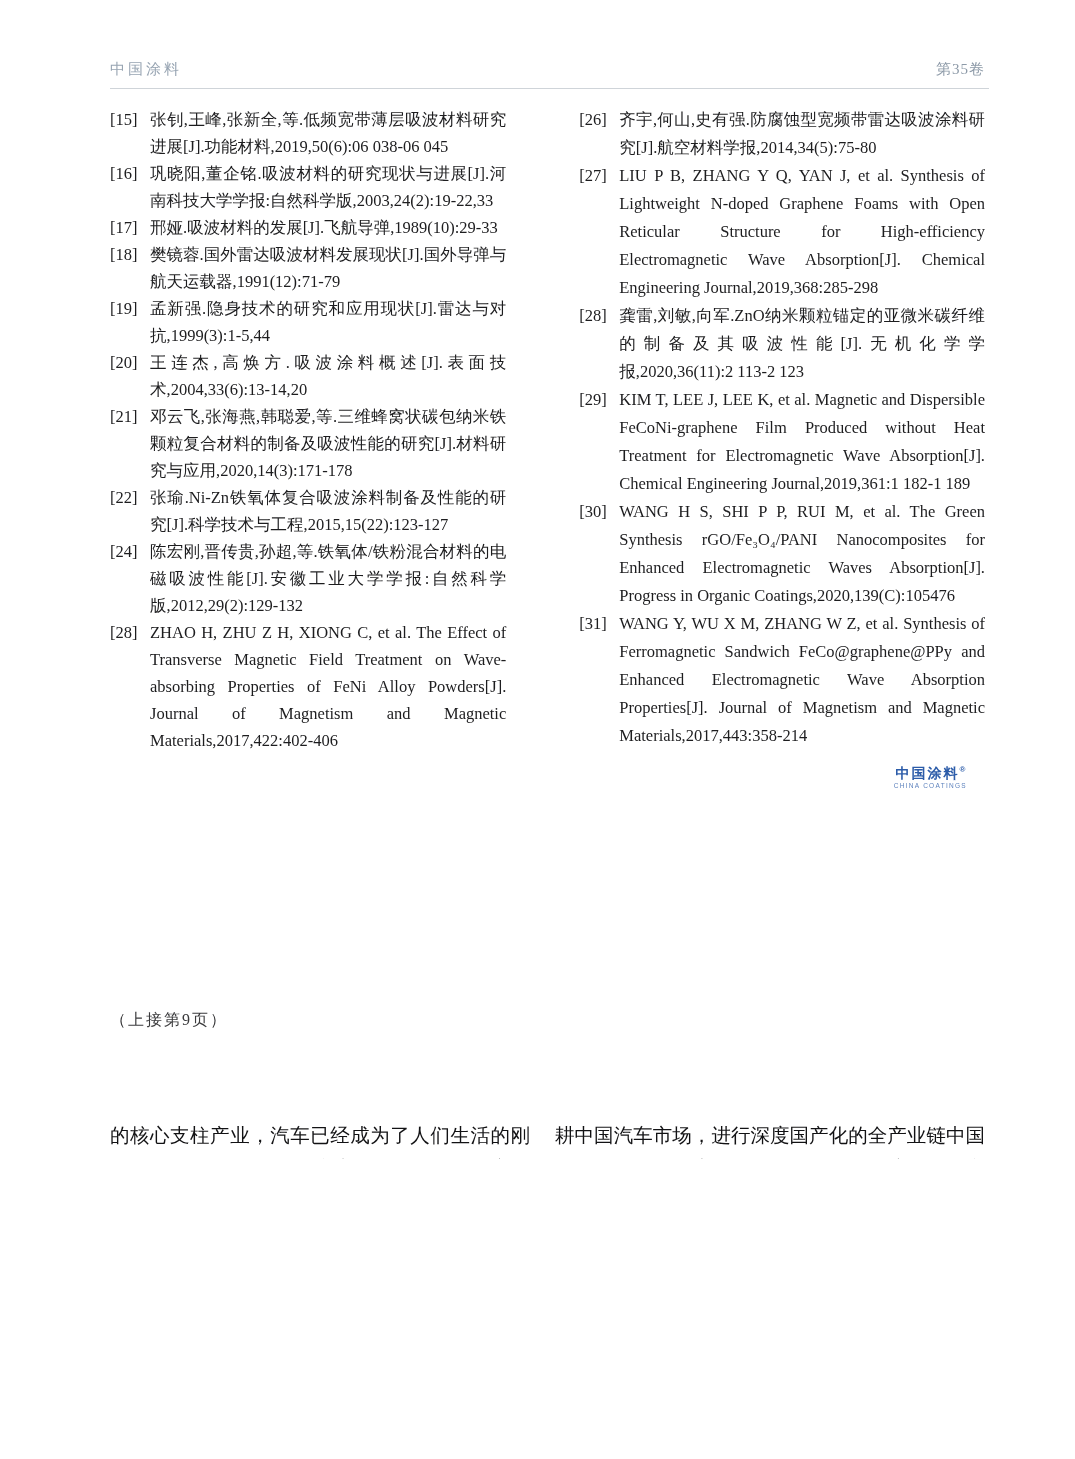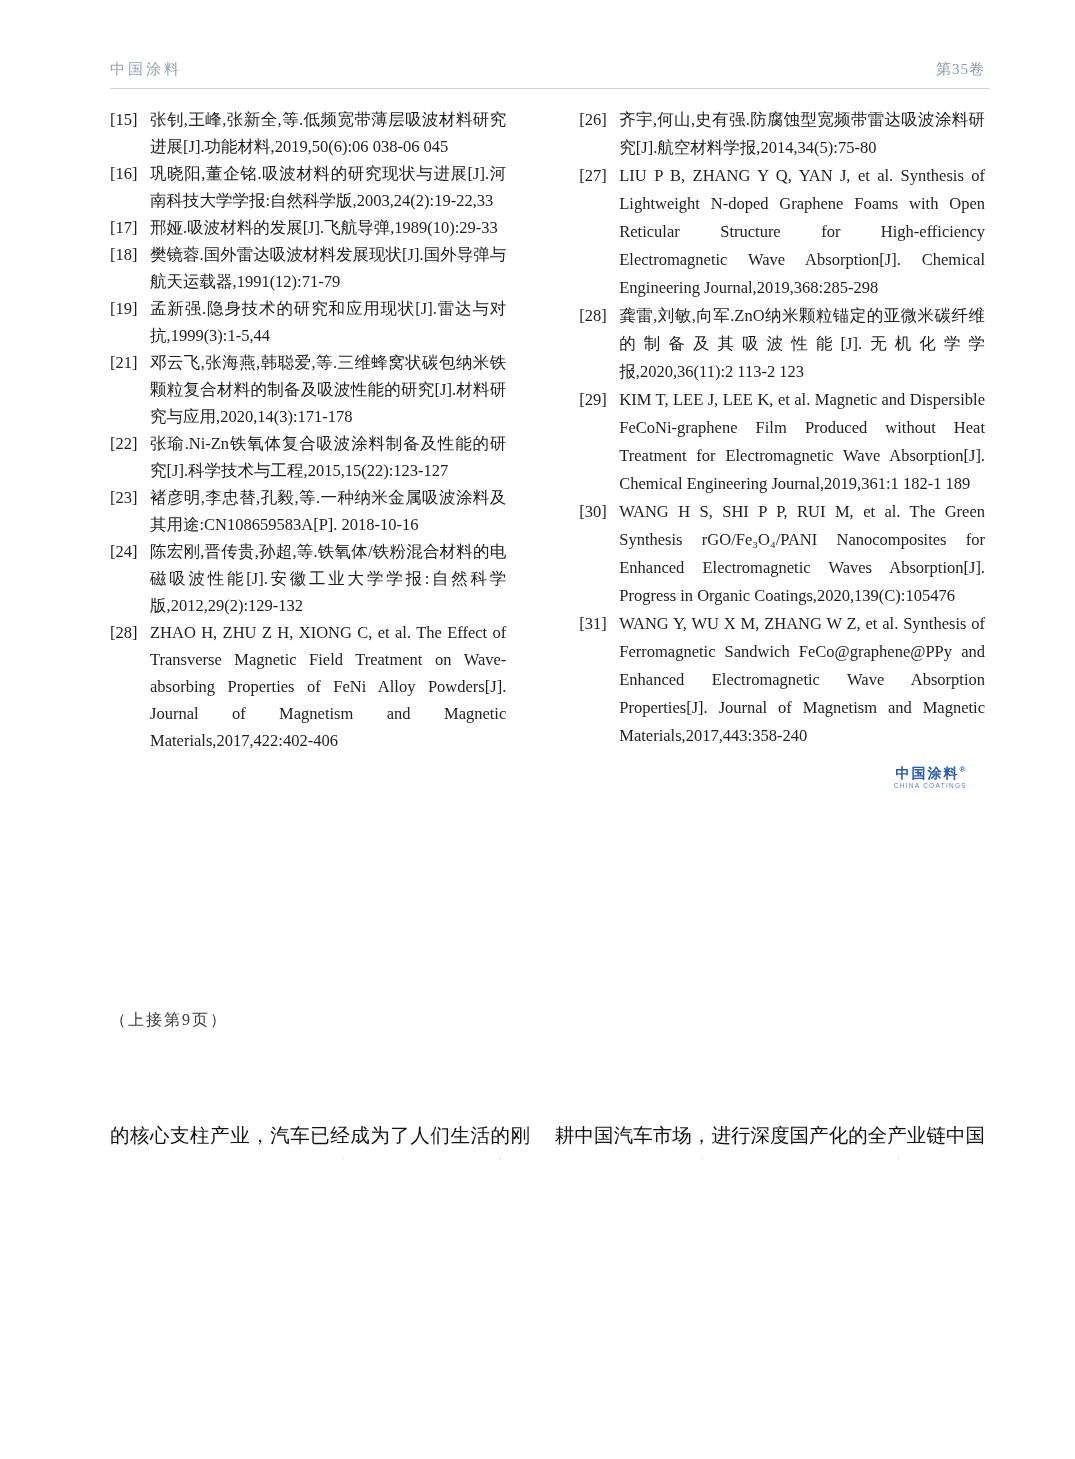--- a/index.html
+++ b/index.html
@@ -106,35 +106,35 @@
         <div class="ref-item">
           <span class="ref-label">[18]</span>
           <span class="ref-text">樊镜蓉.国外雷达吸波材料发展现状[J].国外导弹与航天运载器,1991(12):71-79</span>
         </div>
 
         <div class="ref-item">
           <span class="ref-label">[19]</span>
           <span class="ref-text">孟新强.隐身技术的研究和应用现状[J].雷达与对抗,1999(3):1-5,44</span>
         </div>
 
+        <div class="ref-item">
+          <span class="ref-label">[20]</span>
+          <span class="ref-text">王连杰,高焕方.吸波涂料概述[J].表面技术,2004,33(6):13-14,20</span>
+        </div>
 
         <div class="ref-item">
           <span class="ref-label">[21]</span>
           <span class="ref-text">邓云飞,张海燕,韩聪爱,等.三维蜂窝状碳包纳米铁颗粒复合材料的制备及吸波性能的研究[J].材料研究与应用,2020,14(3):171-178</span>
         </div>
 
         <div class="ref-item">
           <span class="ref-label">[22]</span>
           <span class="ref-text">张瑜.Ni-Zn铁氧体复合吸波涂料制备及性能的研究[J].科学技术与工程,2015,15(22):123-127</span>
         </div>
 
-        <div class="ref-item">
-          <span class="ref-label">[23]</span>
-          <span class="ref-text">褚彦明,李忠替,孔毅,等.一种纳米金属吸波涂料及其用途:CN108659583A[P]. 2018-10-16</span>
-        </div>
 
         <div class="ref-item">
           <span class="ref-label">[24]</span>
           <span class="ref-text">陈宏刚,晋传贵,孙超,等.铁氧体/铁粉混合材料的电磁吸波性能[J].安徽工业大学学报:自然科学版,2012,29(2):129-132</span>
         </div>
 
         <div class="ref-item">
           <span class="ref-label">[28]</span>
           <span class="ref-text">ZHAO H, ZHU Z H, XIONG C, et al. The Effect of Transverse Magnetic Field Treatment on Wave-absorbing Properties of FeNi Alloy Powders[J]. Journal of Magnetism and Magnetic Materials,2017,422:402-406</span>
         </div>
@@ -163,21 +163,21 @@
             <span class="ref-text">KIM T, LEE J, LEE K, et al. Magnetic and Dispersible FeCoNi-graphene Film Produced without Heat Treatment for Electromagnetic Wave Absorption[J]. Chemical Engineering Journal,2019,361:1 182-1 189</span>
           </div>
 
           <div class="ref-item">
             <span class="ref-label">[30]</span>
             <span class="ref-text">WANG H S, SHI P P, RUI M, et al. The Green Synthesis rGO/Fe₃O₄/PANI Nanocomposites for Enhanced Electromagnetic Waves Absorption[J]. Progress in Organic Coatings,2020,139(C):105476</span>
           </div>
 
           <div class="ref-item">
             <span class="ref-label">[31]</span>
-            <span class="ref-text">WANG Y, WU X M, ZHANG W Z, et al. Synthesis of Ferromagnetic Sandwich FeCo@graphene@PPy and Enhanced Electromagnetic Wave Absorption Properties[J]. Journal of Magnetism and Magnetic Materials,2017,443:358-240</span>
+            <span class="ref-text">WANG Y, WU X M, ZHANG W Z, et al. Synthesis of Ferromagnetic Sandwich FeCo@graphene@PPy and Enhanced Electromagnetic Wave Absorption Properties[J]. Journal of Magnetism and Magnetic Materials,2017,443:358-214</span>
           </div>
         </div>
       <div class="refs-brand-row">
         <div class="brand">
           <div class="brand-name-row"><span>中国涂料</span><sup>®</sup></div>
           <div class="brand-subtitle">CHINA COATINGS</div>
         </div>
       </div>
     </div>
   </section>

